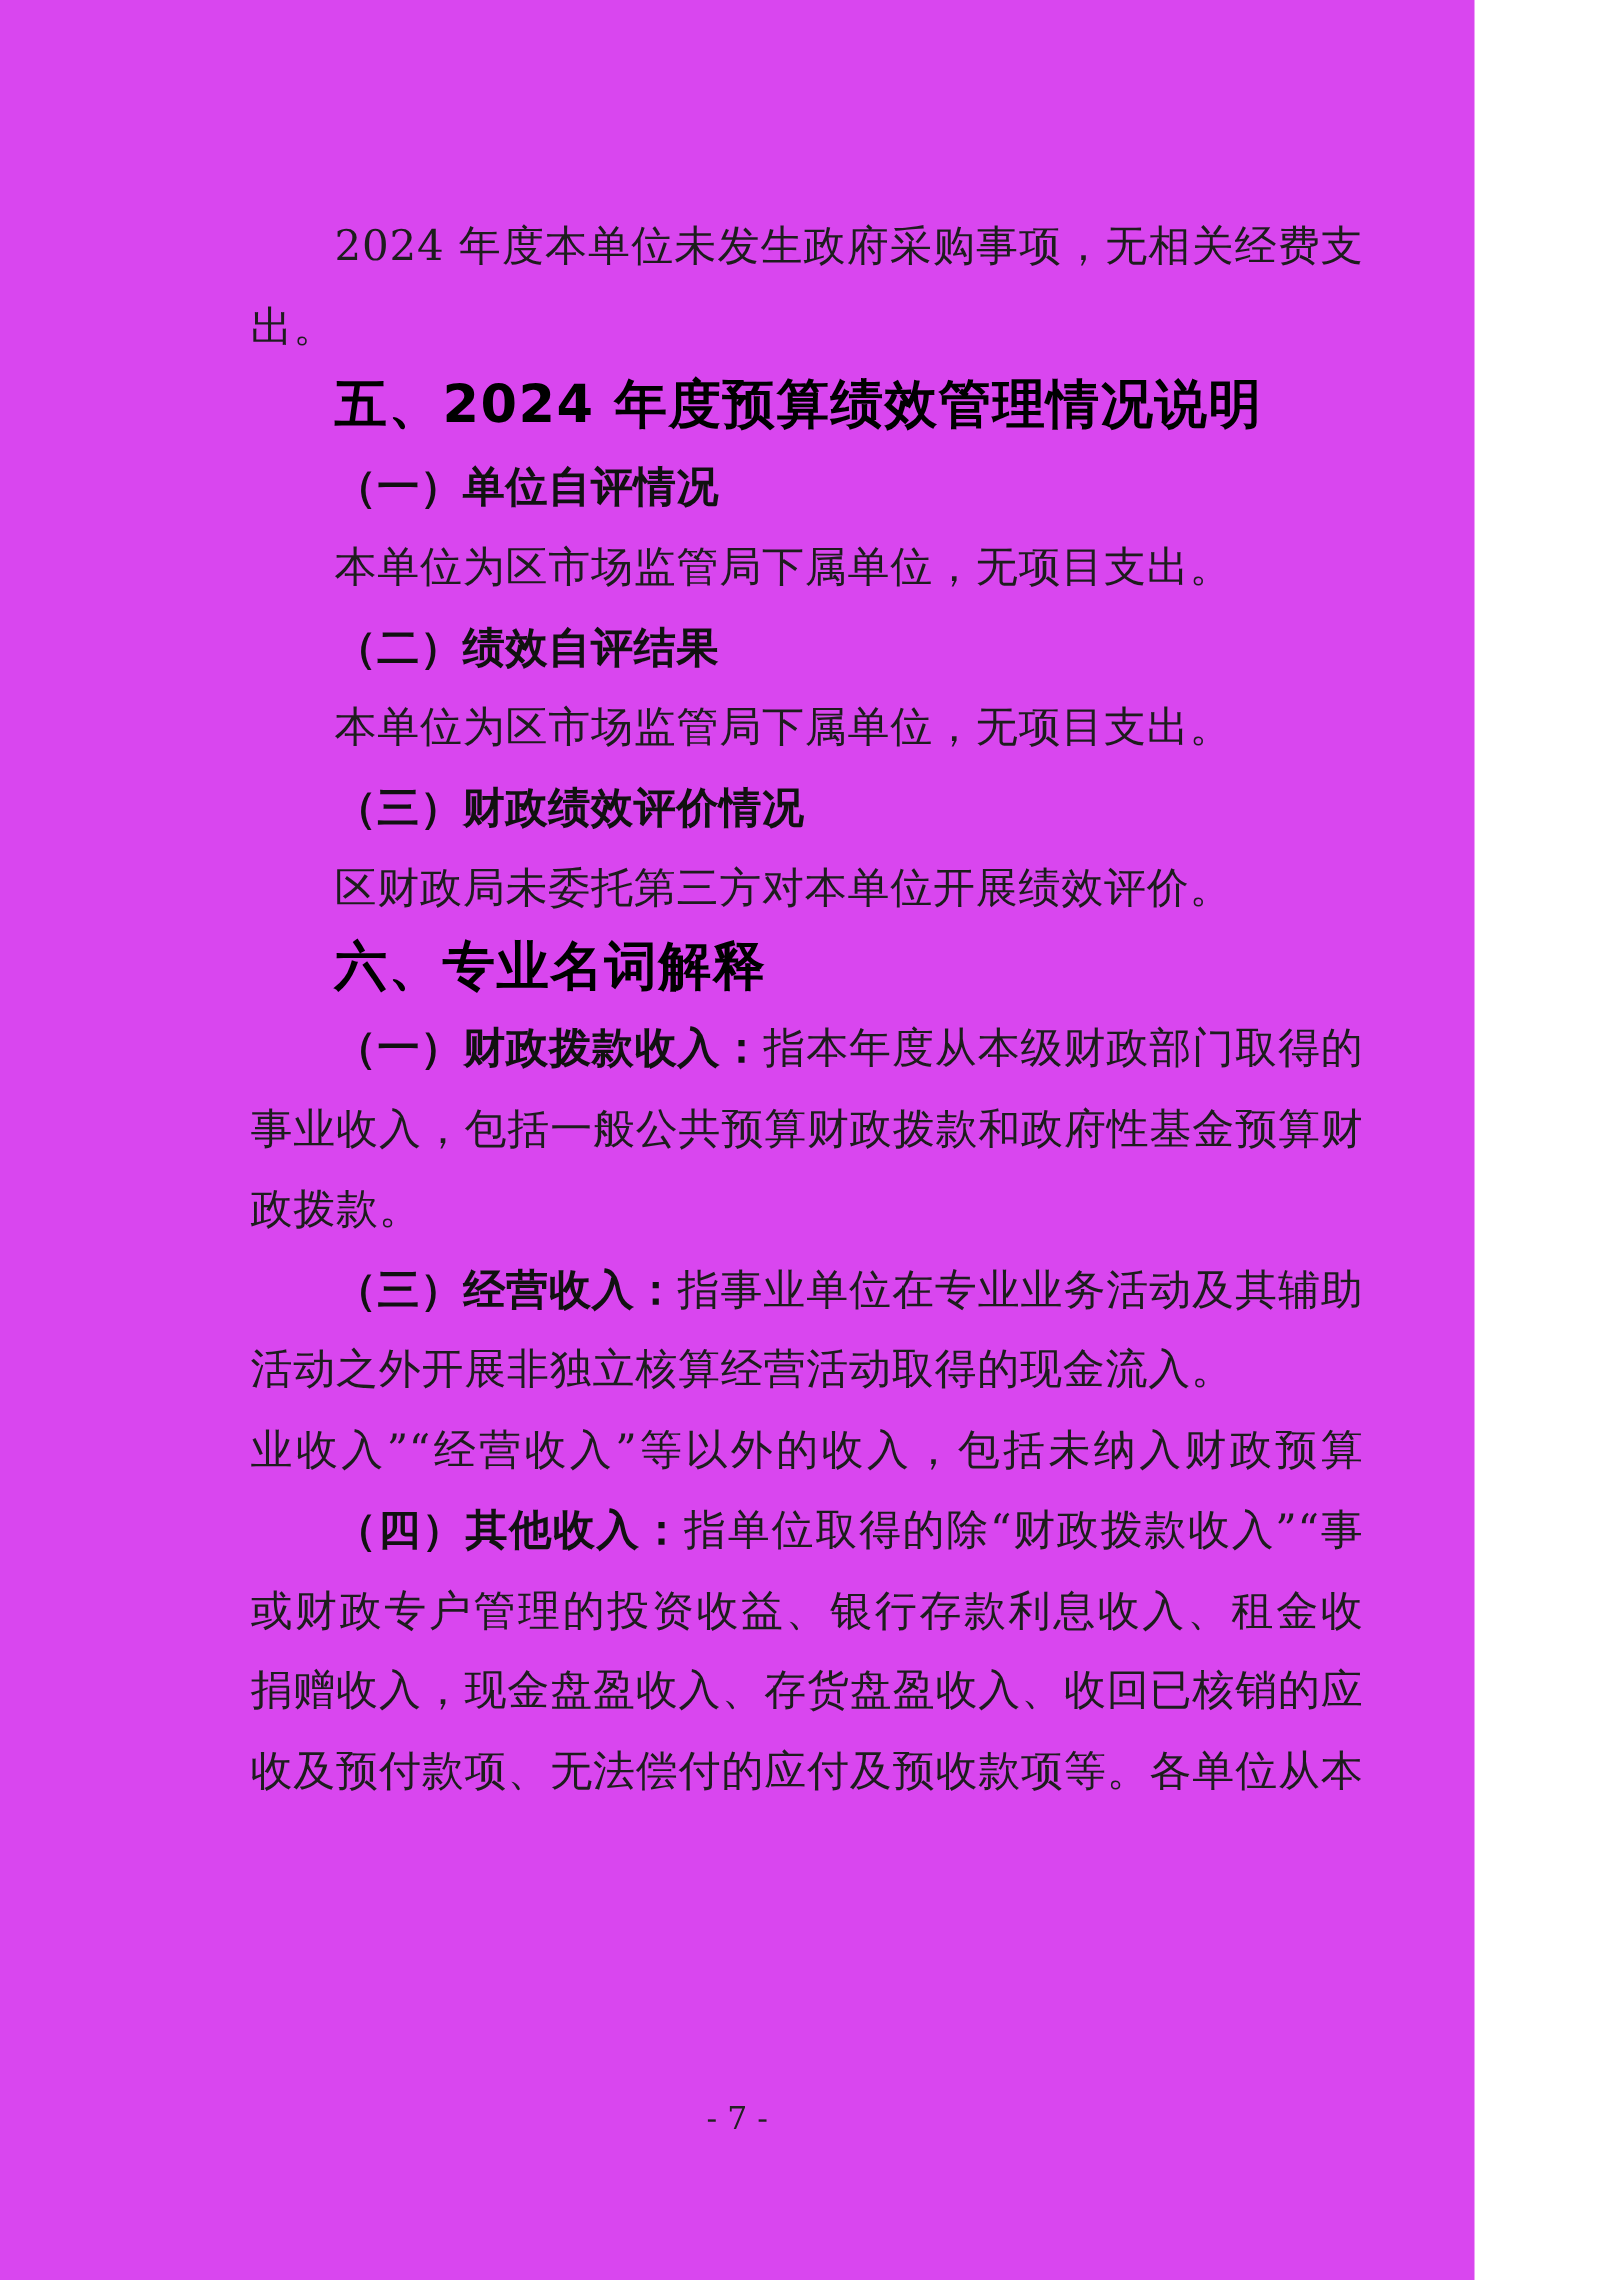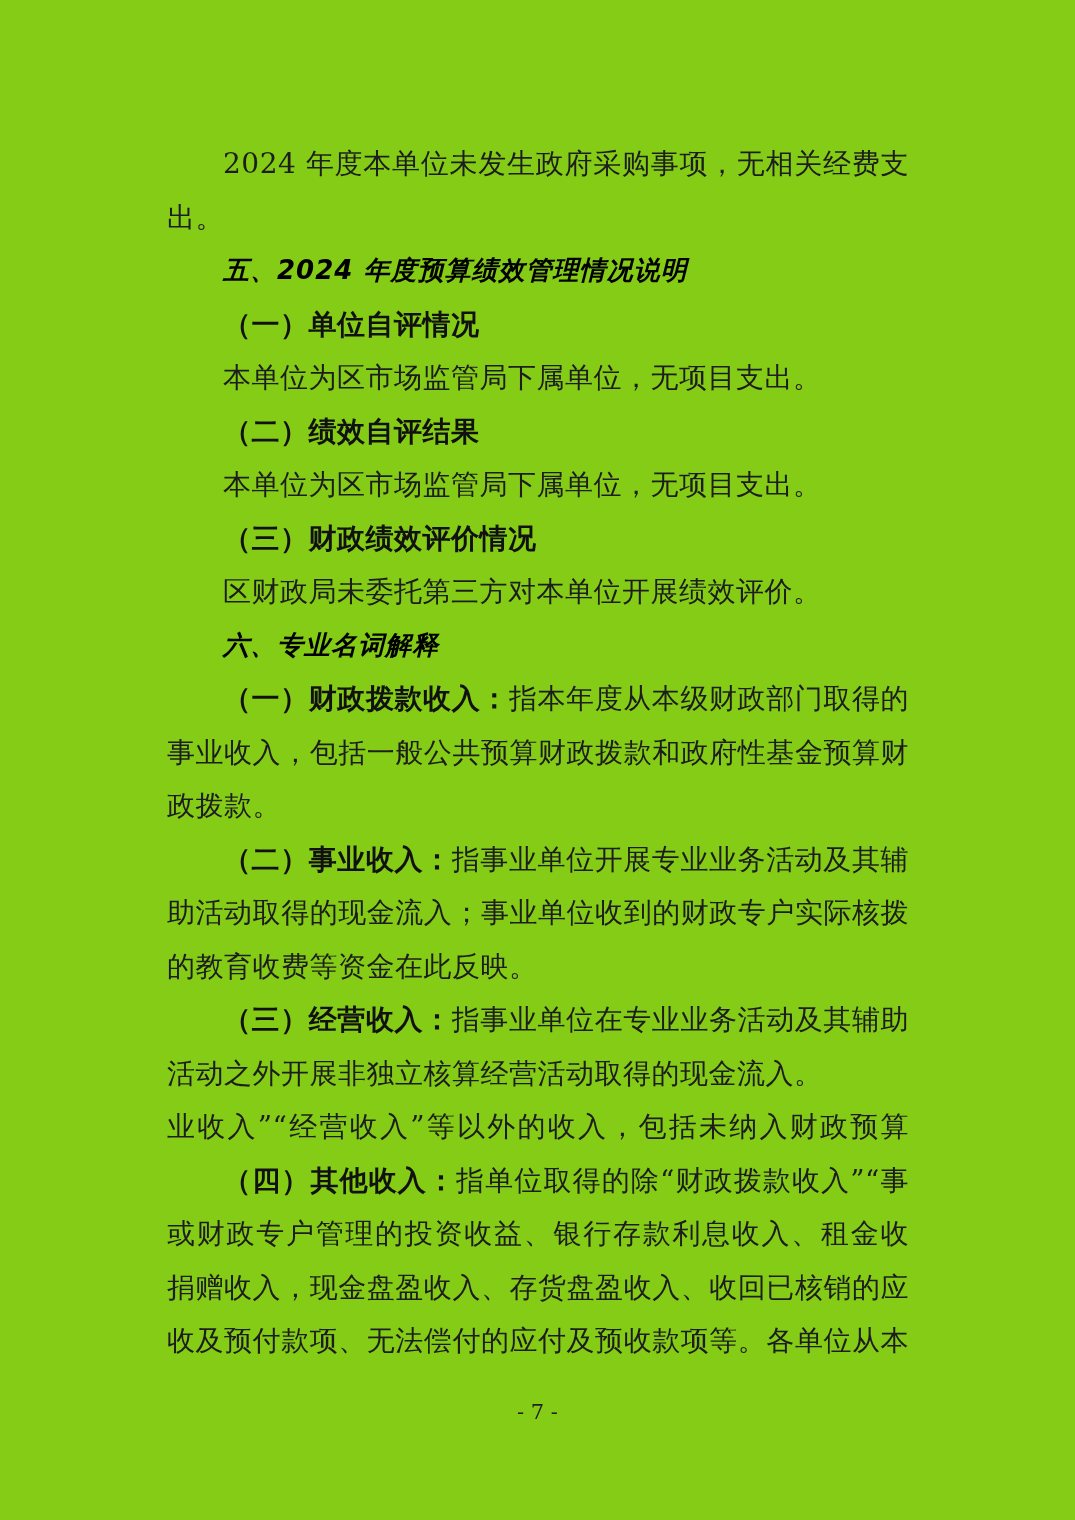--- a/index.html
+++ b/index.html
@@ -1,22 +1,22 @@
 <!DOCTYPE html>
 <html><head>
 <meta charset="utf-8">
 <style>
   html, body { margin: 0; padding: 0; }
   body { background: #ffffff; }
 
   .page {
     position: relative;
-    width: 1075px;
+    width: 983px;
     height: 1520px;
-    background: #84cc16;
+    background: #d946ef;
     overflow: hidden;
   }
 
   .content {
     position: absolute;
     left: 167px;
     top: 137px;
     width: 742px;
   }
 
@@ -40,24 +40,23 @@
     text-justify: inter-character;
   }
 
   
   .line.ind { text-indent: 56px; }
 
   
   .para.heading .line {
     font-family: "DejaVu Sans", "Liberation Sans", sans-serif;
     font-weight: 700;
-    font-size: 26px;
+    font-size: 35px;
     color: #000000;
     letter-spacing: 1px;
-    font-style: italic;
   }
 
   
   .para.sub .line { font-weight: 700; color: #111111; }
 
   
   .term { font-weight: 600; color: #111111; }
 
   .footer {
     position: absolute;
@@ -103,25 +102,20 @@
       </div>
       <div class="para heading">
         <div class="line ind">六、专业名词解释</div>
       </div>
       <div class="para body">
         <div class="line fill ind"><span class="term">（一）财政拨款收入：</span>指本年度从本级财政部门取得的</div>
         <div class="line fill">事业收入，包括一般公共预算财政拨款和政府性基金预算财</div>
         <div class="line">政拨款。</div>
       </div>
       <div class="para body">
-        <div class="line fill ind"><span class="term">（二）事业收入：</span>指事业单位开展专业业务活动及其辅</div>
-        <div class="line fill">助活动取得的现金流入；事业单位收到的财政专户实际核拨</div>
-        <div class="line">的教育收费等资金在此反映。</div>
-      </div>
-      <div class="para body">
         <div class="line fill ind"><span class="term">（三）经营收入：</span>指事业单位在专业业务活动及其辅助</div>
         <div class="line">活动之外开展非独立核算经营活动取得的现金流入。</div>
       </div>
       <div class="para body">
         <div class="line fill">业收入”“经营收入”等以外的收入，包括未纳入财政预算</div>
         <div class="line fill ind"><span class="term">（四）其他收入：</span>指单位取得的除“财政拨款收入”“事</div>
         <div class="line fill">或财政专户管理的投资收益、银行存款利息收入、租金收入、</div>
         <div class="line fill">捐赠收入，现金盘盈收入、存货盘盈收入、收回已核销的应</div>
         <div class="line fill">收及预付款项、无法偿付的应付及预收款项等。各单位从本</div>
       </div>

